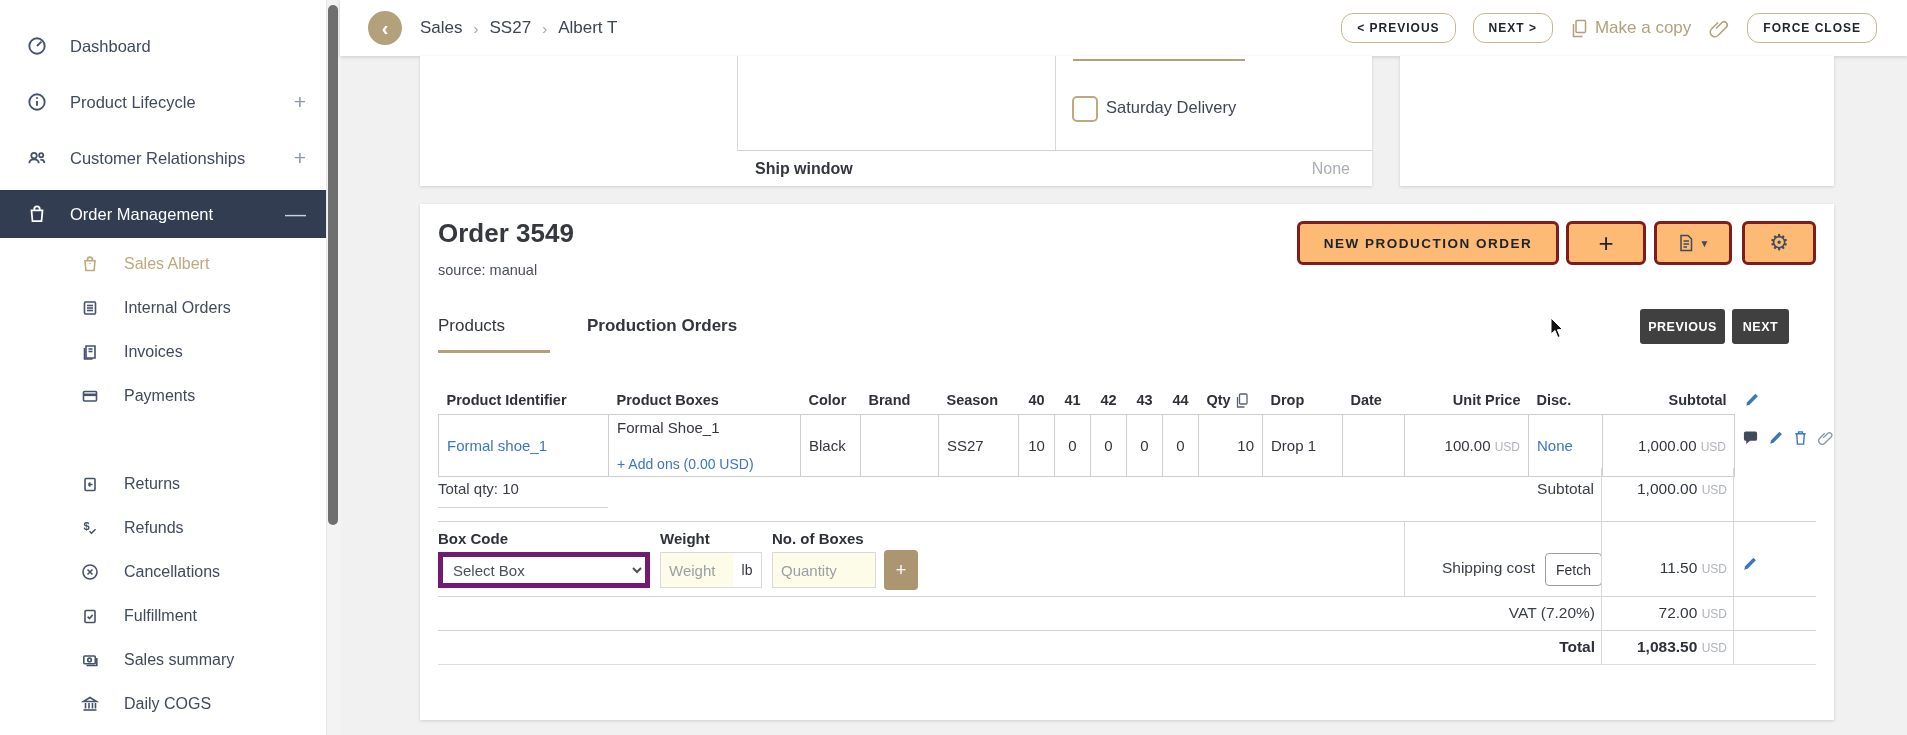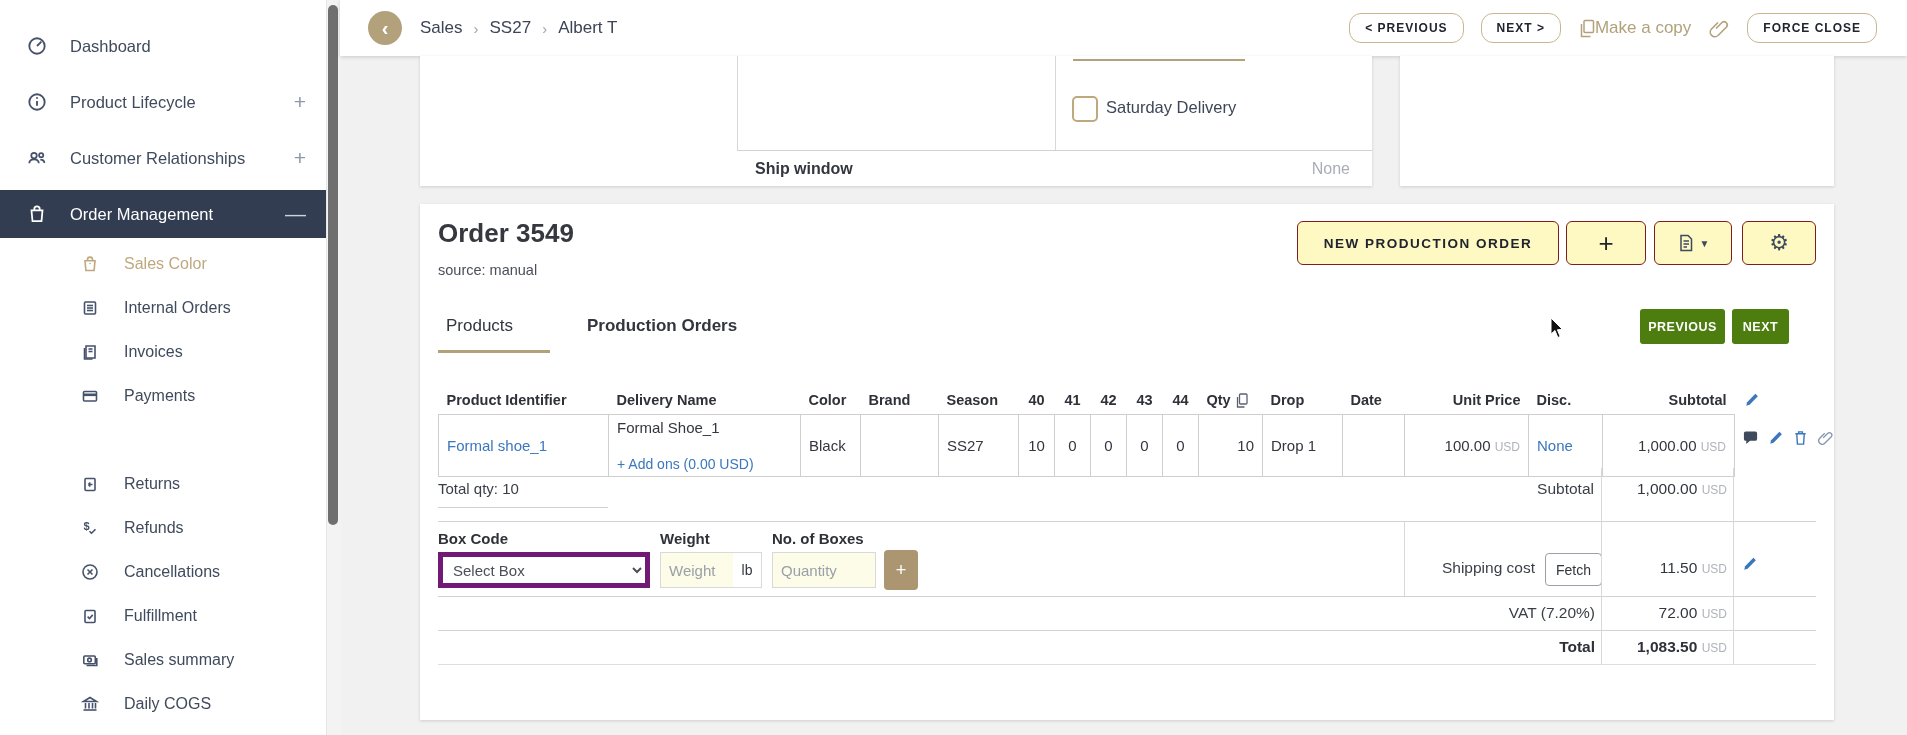--- a/index.html
+++ b/index.html
@@ -34,40 +34,40 @@
   .back-btn{position:absolute;left:28px;top:11px;width:34px;height:34px;border-radius:50%;
             background:#b3a17c;color:#fff;display:flex;align-items:center;justify-content:center;
             font-size:20px;font-weight:bold;cursor:pointer;}
   .crumbs{position:absolute;left:80px;top:0;height:56px;display:flex;align-items:center;gap:11px;
           font-size:17px;color:#3c4457;}
   .crumbs .sep{color:#9aa2b0;font-size:15px;}
   .top-actions{position:absolute;right:30px;top:0;height:56px;display:flex;align-items:center;gap:17px;}
   .btn-outline{border:1px solid #c9b68e;border-radius:12px;background:#fff;color:#20242e;
                font-weight:bold;font-size:12px;letter-spacing:1px;padding:7px 15px;cursor:pointer;
                font-family:inherit;white-space:nowrap;}
-  .make-copy{display:flex;align-items:center;color:#b3a17c;font-size:17px;cursor:pointer;}
+  .make-copy{display:flex;align-items:center;gap:8px;color:#b3a17c;font-size:17px;cursor:pointer;}
   .clip{color:#b3a17c;cursor:pointer;}
 
   
   .card{position:absolute;background:#fff;box-shadow:0 1px 3px rgba(0,0,0,.15);}
   .vline{position:absolute;width:1px;background:#d8d8d8;}
   .hline{position:absolute;height:1px;background:#d2d2d2;}
 
   .checkbox{position:absolute;width:22px;height:22px;border:2px solid #bfa87e;border-radius:5px;background:#fff;cursor:pointer;}
   .shipwin-label{position:absolute;font-size:16px;font-weight:bold;color:#33363e;}
   .shipwin-none{position:absolute;font-size:16px;color:#a9adb5;}
 
   
   .order-title{position:absolute;left:18px;top:14px;font-size:26px;font-weight:bold;color:#35383f;}
   .order-source{position:absolute;left:18px;top:58px;font-size:14.5px;color:#4a4f59;}
-  .hdr-btn{position:absolute;height:44px;border:1px solid #7f1d1d;border-radius:6px;background:#fef9c3;
+  .hdr-btn{position:absolute;height:44px;border:3px solid #7f1d1d;border-radius:6px;background:#fdba74;
            display:flex;align-items:center;justify-content:center;cursor:pointer;color:#20242e;}
   .tab{position:absolute;top:112px;font-size:17px;color:#33363e;cursor:pointer;}
   .tab-underline{position:absolute;height:3px;background:#b3a17c;}
-  .nav-btn{position:absolute;top:105px;height:35px;background:#4d7c0f;color:#fff;border:none;border-radius:3px;
+  .nav-btn{position:absolute;top:105px;height:35px;background:#404040;color:#fff;border:none;border-radius:3px;
            font-weight:bold;font-size:12.5px;letter-spacing:.5px;cursor:pointer;font-family:inherit;}
 
   
   table.prod{position:absolute;left:18px;top:185px;width:1296px;border-collapse:collapse;table-layout:fixed;}
   table.prod th{font-size:14.5px;font-weight:bold;color:#2e3138;padding:3px 8px 6px 8px;white-space:nowrap;vertical-align:bottom;}
   table.prod td{border:1px solid #cfcfcf;font-size:15px;color:#33363e;padding:4px 8px;height:52px;vertical-align:middle;}
   .al{text-align:left;} .ac{text-align:center;} .ar{text-align:right;}
   .link{color:#3a77bd;cursor:pointer;}
   .cur{color:#b0b3ba;font-size:12px;}
   .addons{font-size:14px;margin-top:20px;}
@@ -151,21 +151,21 @@
     </div>
 
     <div class="sub-item gold" style="top:242px">
       <span class="ico">
         <svg width="20" height="20" viewBox="0 0 20 20" fill="none" stroke="currentColor" stroke-width="1.6">
             <path d="M5 6.8h10l-.9 9.7H5.9z"></path>
             <path d="M7.5 6.8V5.6a2.5 2.5 0 015 0v1.2"></path>
             <circle cx="10" cy="9.5" r="0.8" fill="currentColor" stroke="none"></circle>
           </svg>
       </span>
-      <span class="lbl">Sales Color</span>
+      <span class="lbl">Sales Albert</span>
     </div>
 
     <div class="sub-item" style="top:286px">
       <span class="ico">
         <svg width="20" height="20" viewBox="0 0 20 20" fill="none" stroke="currentColor" stroke-width="1.6">
             <rect x="4.5" y="4" width="11" height="12" rx="1"></rect>
             <line x1="7" y1="7.5" x2="13" y2="7.5"></line>
             <line x1="7" y1="10" x2="13" y2="10"></line>
             <line x1="7" y1="12.5" x2="13" y2="12.5"></line>
           </svg>
@@ -324,21 +324,21 @@
             <line x1="6.5" y1="11" x2="12" y2="11"></line>
             <line x1="6.5" y1="14" x2="10" y2="14"></line>
           </svg>
       </span>
       <span style="font-size:10px;color:#3f4a5c;margin-left:5px;">▼</span>
     </button>
     <button class="hdr-btn" style="left:1322px;top:17px;width:74px;font-size:22px;color:#3f4a5c;font-family:inherit;">
       <span>⚙</span>
     </button>
 
-    <div class="tab" style="left:26px;">Products</div>
+    <div class="tab" style="left:18px;">Products</div>
     <div class="tab" style="left:167px;font-weight:bold;">Production Orders</div>
     <div class="tab-underline" style="left:18px;top:146px;width:112px;"></div>
 
     <button class="nav-btn" style="left:1220px;width:85px;">PREVIOUS</button>
     <button class="nav-btn" style="left:1312px;width:57px;">NEXT</button>
 
     <table class="prod">
       <colgroup>
         <col style="width:170px">
           <col style="width:192px">
@@ -353,21 +353,21 @@
         <col style="width:64px">
           <col style="width:80px">
           <col style="width:62px">
           <col style="width:124px">
           <col style="width:74px">
           <col style="width:132px">
       </colgroup>
       <tbody>
           <tr>
         <th class="al">Product Identifier</th>
-        <th class="al">Delivery Name</th>
+        <th class="al">Product Boxes</th>
         <th class="al">Color</th>
         <th class="al">Brand</th>
         <th class="al">Season</th>
         <th class="ac">40</th>
         <th class="ac">41</th>
         <th class="ac">42</th>
         <th class="ac">43</th>
         <th class="ac">44</th>
         <th class="al">
           <span class="qtyhead">

